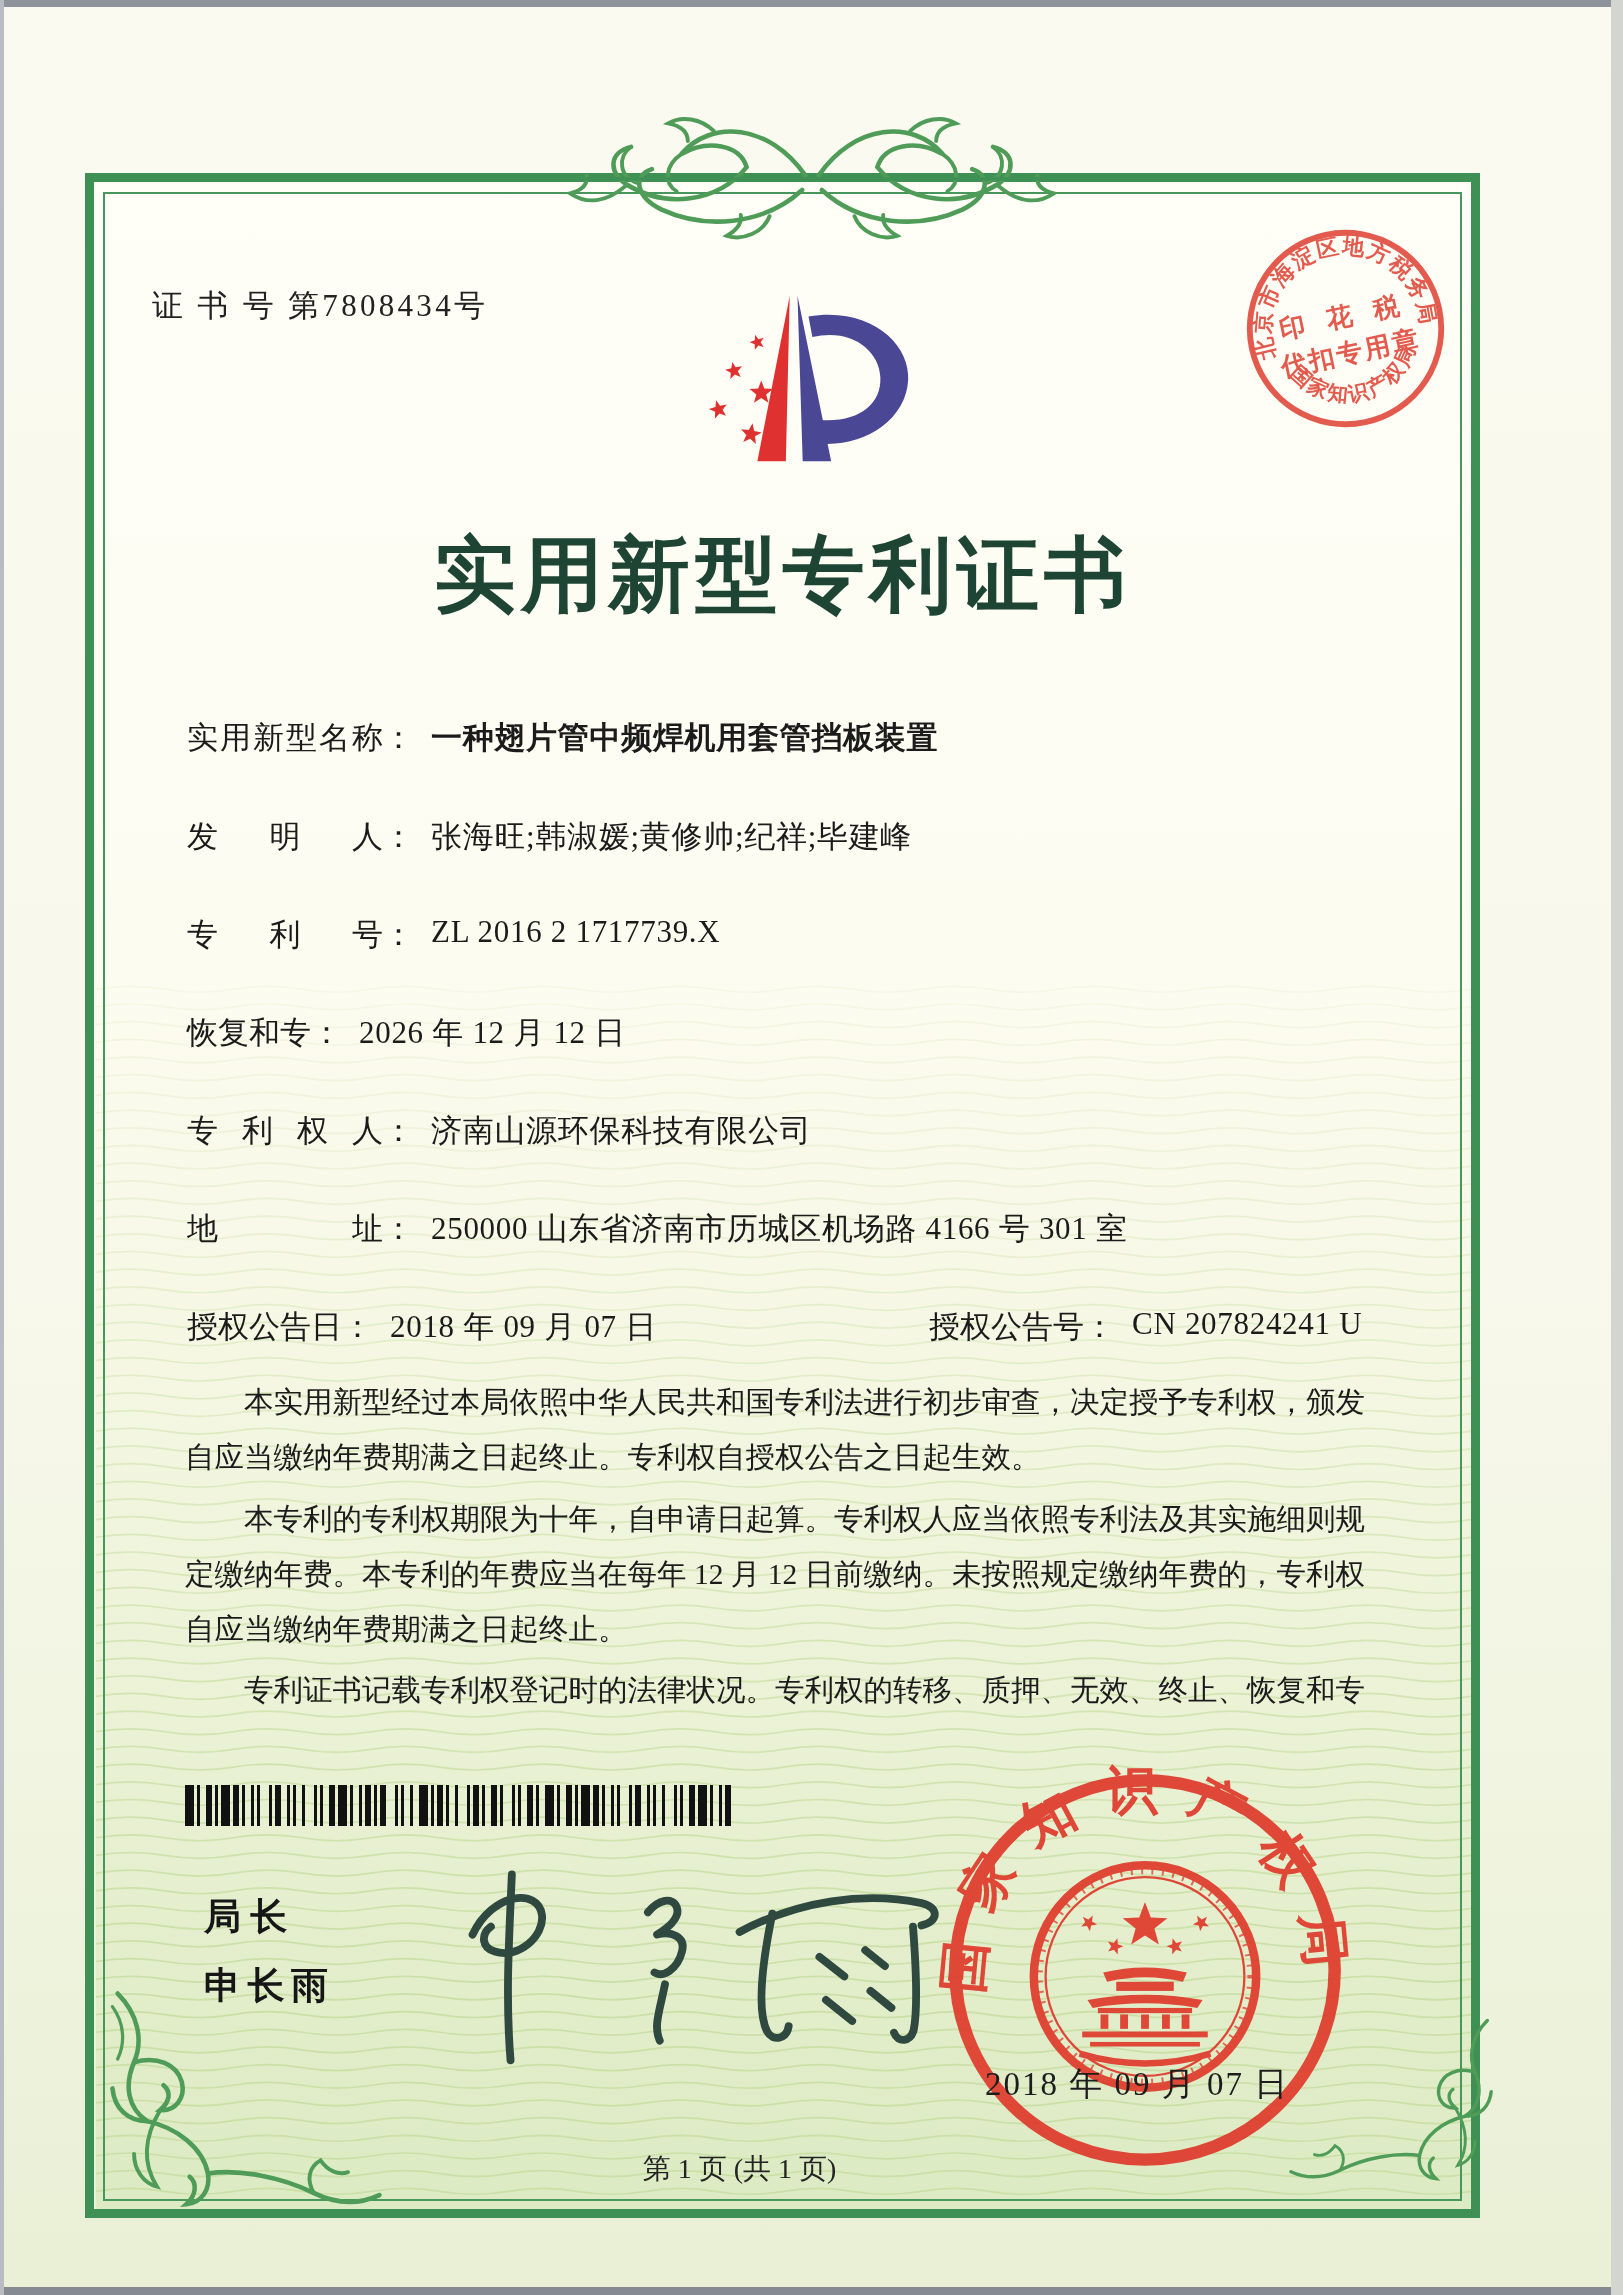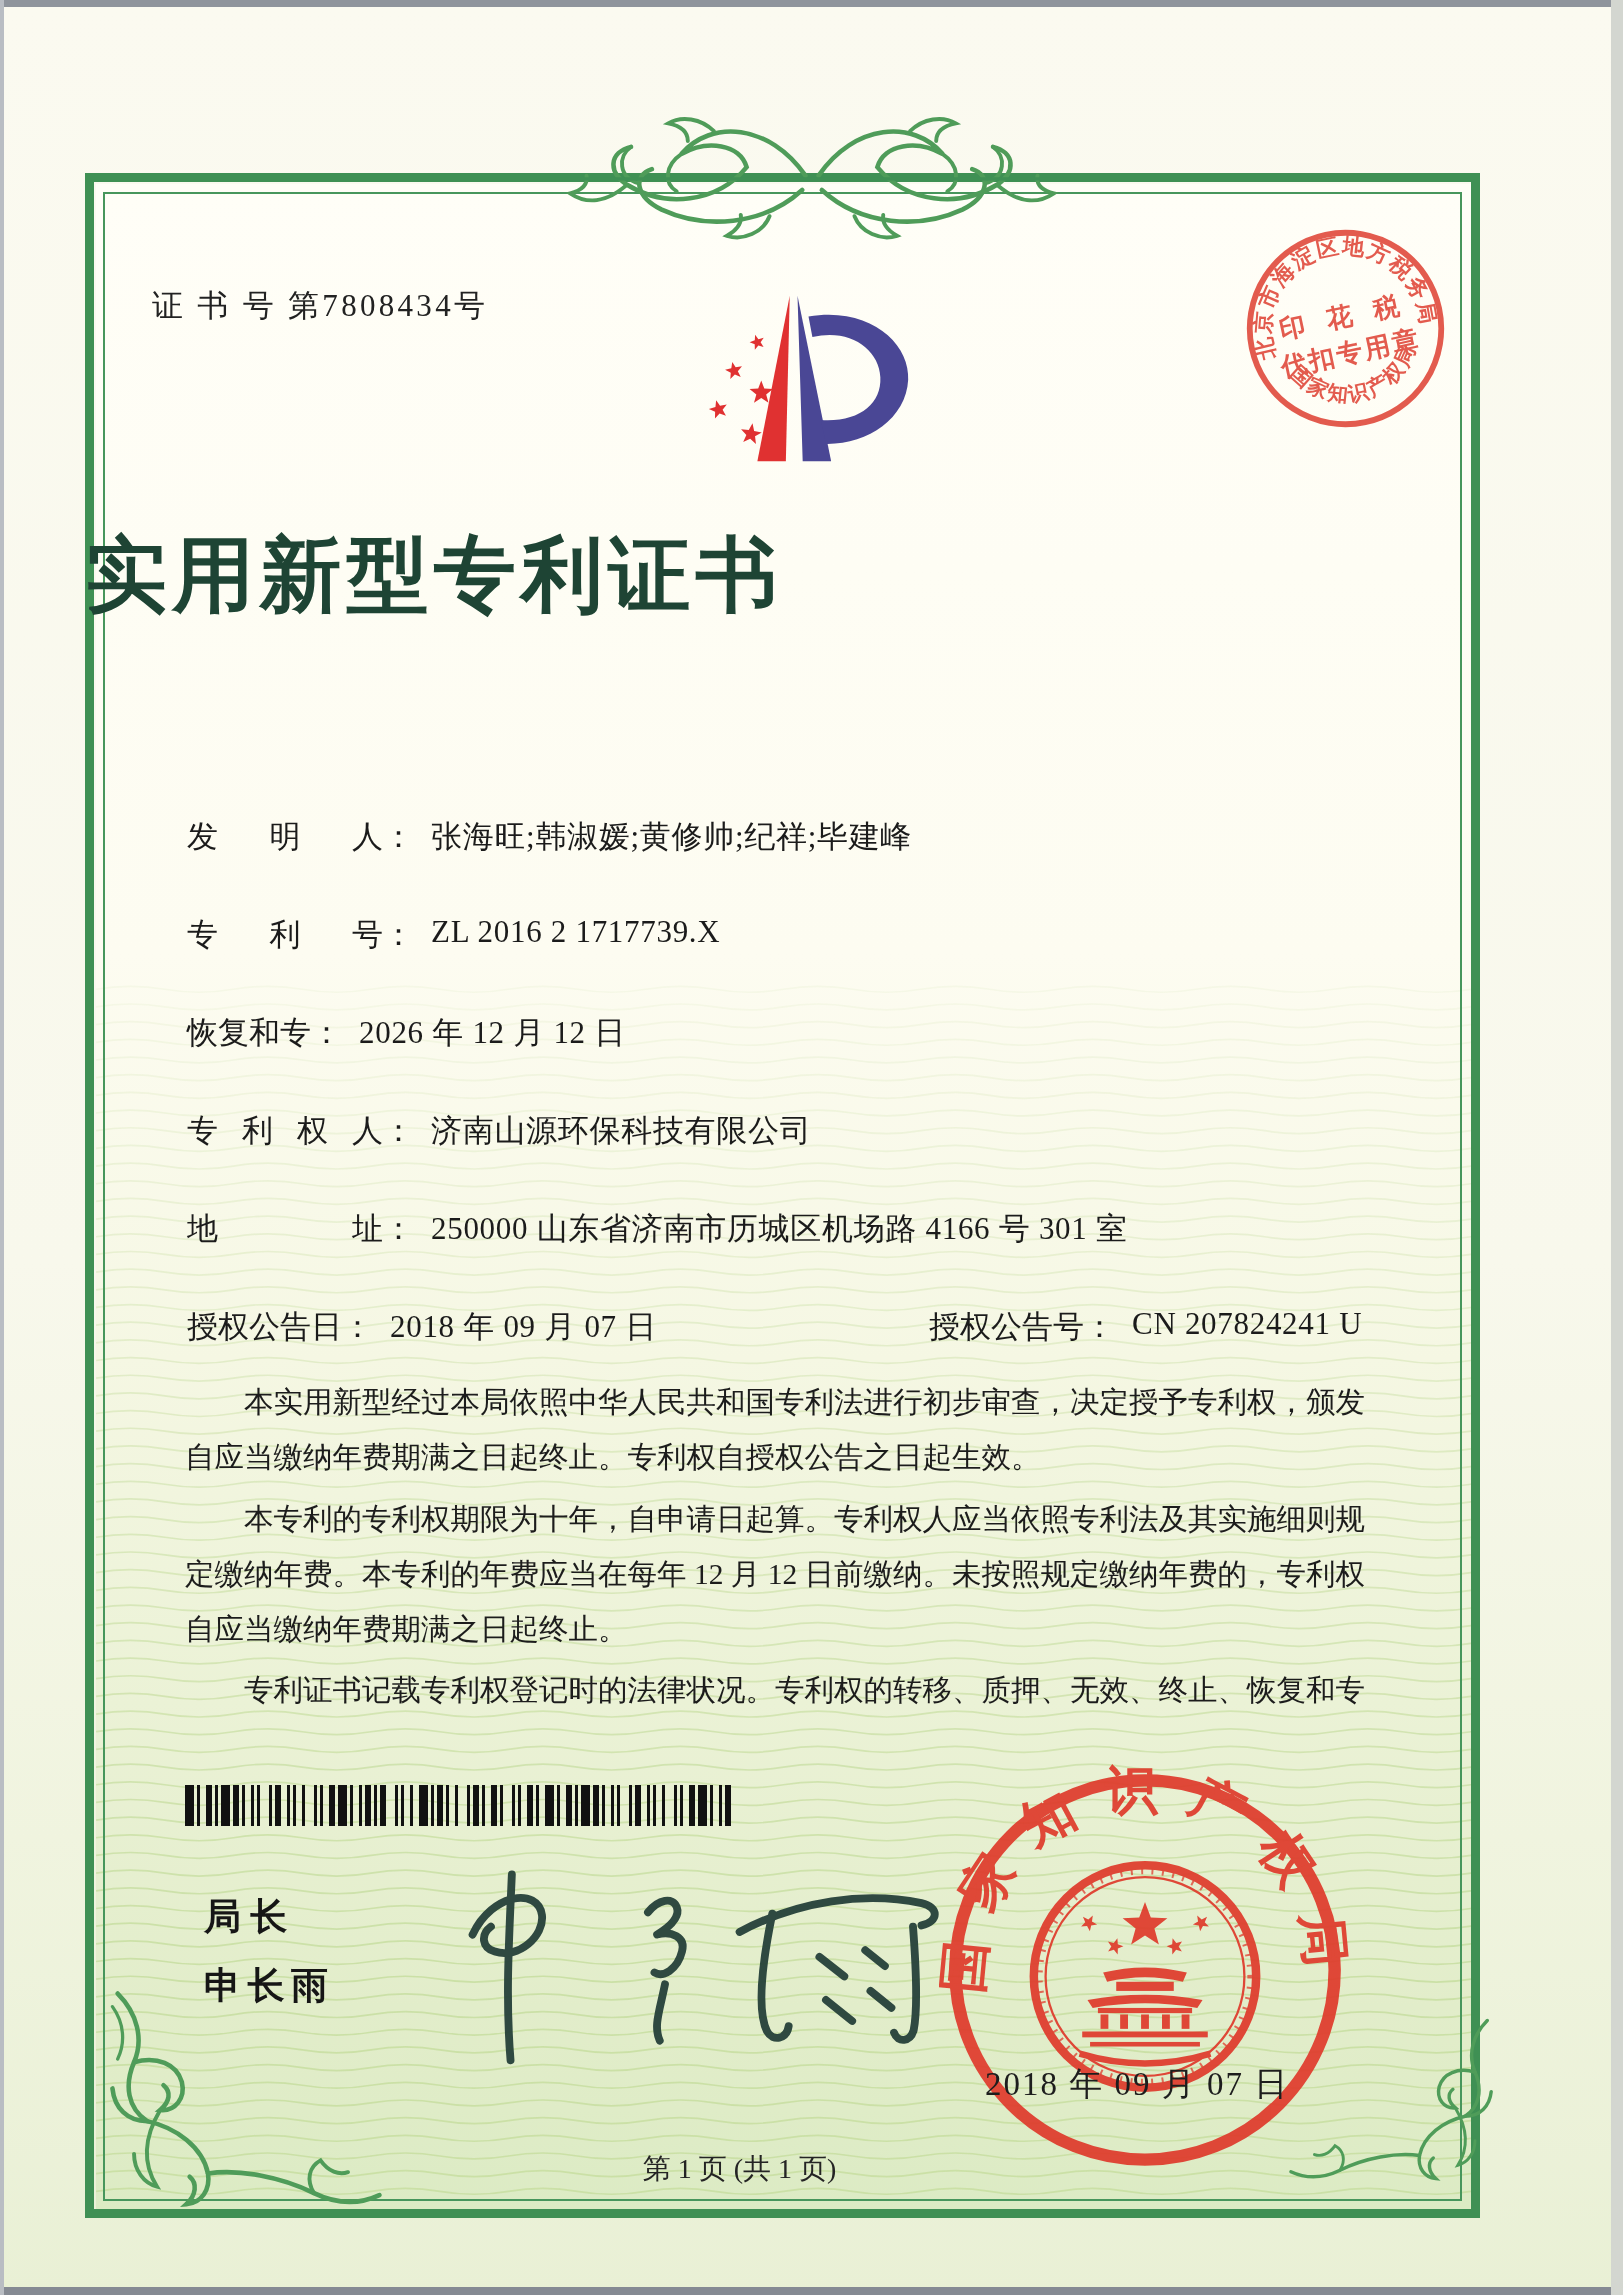--- a/index.html
+++ b/index.html
@@ -28,21 +28,21 @@
   .frame-inner{position:absolute;left:103px;top:192px;width:1359px;height:2009px;
     border:2.6px solid #47965c;box-sizing:border-box;}
 
   .orn{position:absolute;}
 
   .cert-no{position:absolute;left:152px;top:285px;font-size:31px;letter-spacing:3.3px;color:#222;white-space:nowrap;}
 
   .logo{position:absolute;left:681px;top:287px;}
 
   .title{
-    position:absolute;left:85px;top:521px;width:1395px;text-align:left;
+    position:absolute;left:85px;top:521px;width:1395px;text-align:center;
     font-size:82px;font-weight:700;color:#1e4434;letter-spacing:5.2px;white-space:nowrap;
   }
 
   .field-row{position:absolute;left:187px;font-size:31px;white-space:nowrap;}
   .flabel{display:inline-block;vertical-align:top;}
   .flabel.spread{width:196px;text-align:justify;text-align-last:justify;}
   .fcolon{display:inline-block;vertical-align:top;}
   .fvalue{display:inline-block;vertical-align:top;margin-left:17px;letter-spacing:0.7px;}
   .fvalue.strong{font-weight:700;}
   .grant-no{position:absolute;left:929px;font-size:31px;white-space:nowrap;}
@@ -225,20 +225,23 @@
       <text x="0" y="-5" text-anchor="middle" font-size="40" fill="#e04a3c" letter-spacing="12" font-weight="700">印 花 税</text>
       <text x="0" y="52" text-anchor="middle" font-size="40" fill="#e04a3c" letter-spacing="4" font-weight="700">代扣专用章</text>
       <text font-size="32" fill="#e04a3c" letter-spacing="3" font-weight="600">
         <textPath href="#taxBotPath" startOffset="50%" text-anchor="middle">国家知识产权局</textPath>
       </text>
     </g>
   </svg>
 
   <div class="title">实用新型专利证书</div>
 
+  <div class="field-row" style="top:717px">
+    <span class="flabel spread">实用新型名称</span><span class="fcolon">：</span><span class="fvalue strong">一种翅片管中频焊机用套管挡板装置</span>
+  </div>
   <div class="field-row" style="top:816px">
     <span class="flabel spread">发明人</span><span class="fcolon">：</span><span class="fvalue">张海旺;韩淑媛;黄修帅;纪祥;毕建峰</span>
   </div>
   <div class="field-row" style="top:914px">
     <span class="flabel spread">专利号</span><span class="fcolon">：</span><span class="fvalue">ZL 2016 2 1717739.X</span>
   </div>
   <div class="field-row" style="top:1012px">
     <span class="flabel">恢复和专</span><span class="fcolon">：</span><span class="fvalue">2026 年 12 月 12 日</span>
   </div>
   <div class="field-row" style="top:1110px">

